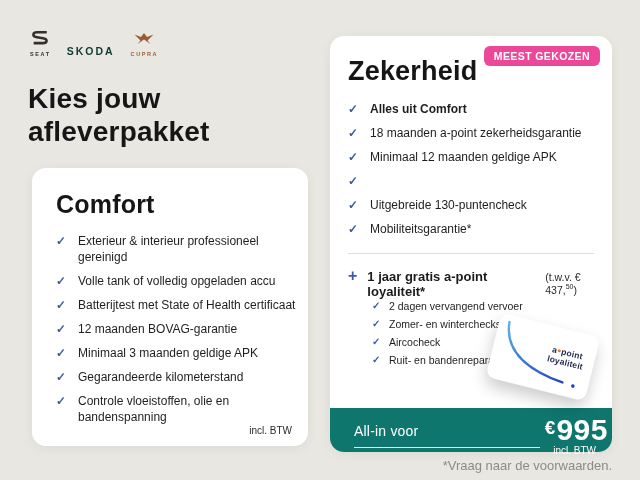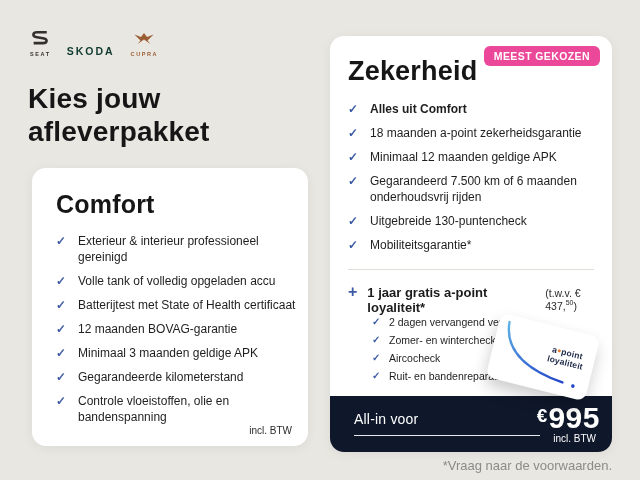--- a/index.html
+++ b/index.html
@@ -84,26 +84,26 @@
   }
   .loyal-arc { position:absolute; left:0; top:0; }
   .loyal-text {
     position:absolute; right:10px; top:18px; text-align:center;
     font-size:8.5px; font-weight:700; color:#1e2a4a; line-height:10px; letter-spacing:0.2px;
   }
   .loyal-text .dot { color:#e8762d; font-size:7px; vertical-align:1px; }
 
   
   .allin-footer {
-    position:absolute; left:0; bottom:0; width:100%; height:56px;
-    background:#0f172a; border-radius:0 0 14px 14px; color:#ffffff; z-index:2;
+    position:absolute; left:0; bottom:0; width:100%; height:44px;
+    background:#0f766e; border-radius:0 0 14px 14px; color:#ffffff; z-index:2;
   }
   .allin-label { position:absolute; left:24px; top:15px; font-size:14px; letter-spacing:0.2px; }
   .allin-line { position:absolute; left:24px; top:39px; width:186px; border-top:1px solid rgba(255,255,255,0.9); }
-  .allin-price { position:absolute; right:12px; top:5px; text-align:right; }
+  .allin-price { position:absolute; right:4px; top:5px; text-align:right; }
   .allin-price .euro { font-size:19px; }
   .allin-price .amount { font-size:30px; }
   .allin-note { position:absolute; right:16px; top:37px; font-size:10px; color:#ffffff; }
 
   
   .footnote { position:absolute; right:28px; top:458px; font-size:13px; color:#8b8b87; }
 </style>
 </head>
 <body>
 
@@ -183,21 +183,20 @@
     <div class="row">
       <span class="check">✓</span>
       <span class="row-text">18 maanden a-point zekerheidsgarantie</span>
     </div>
     <div class="row">
       <span class="check">✓</span>
       <span class="row-text">Minimaal 12 maanden geldige APK</span>
     </div>
     <div class="row">
       <span class="check">✓</span>
-      <span class="row-text">Gegarandeerd 7.500 km of 6 maanden onderhoudsvrij rijden</span>
     </div>
     <div class="row">
       <span class="check">✓</span>
       <span class="row-text">Uitgebreide 130-puntencheck</span>
     </div>
     <div class="row">
       <span class="check">✓</span>
       <span class="row-text">Mobiliteitsgarantie*</span>
     </div>
   </div>

